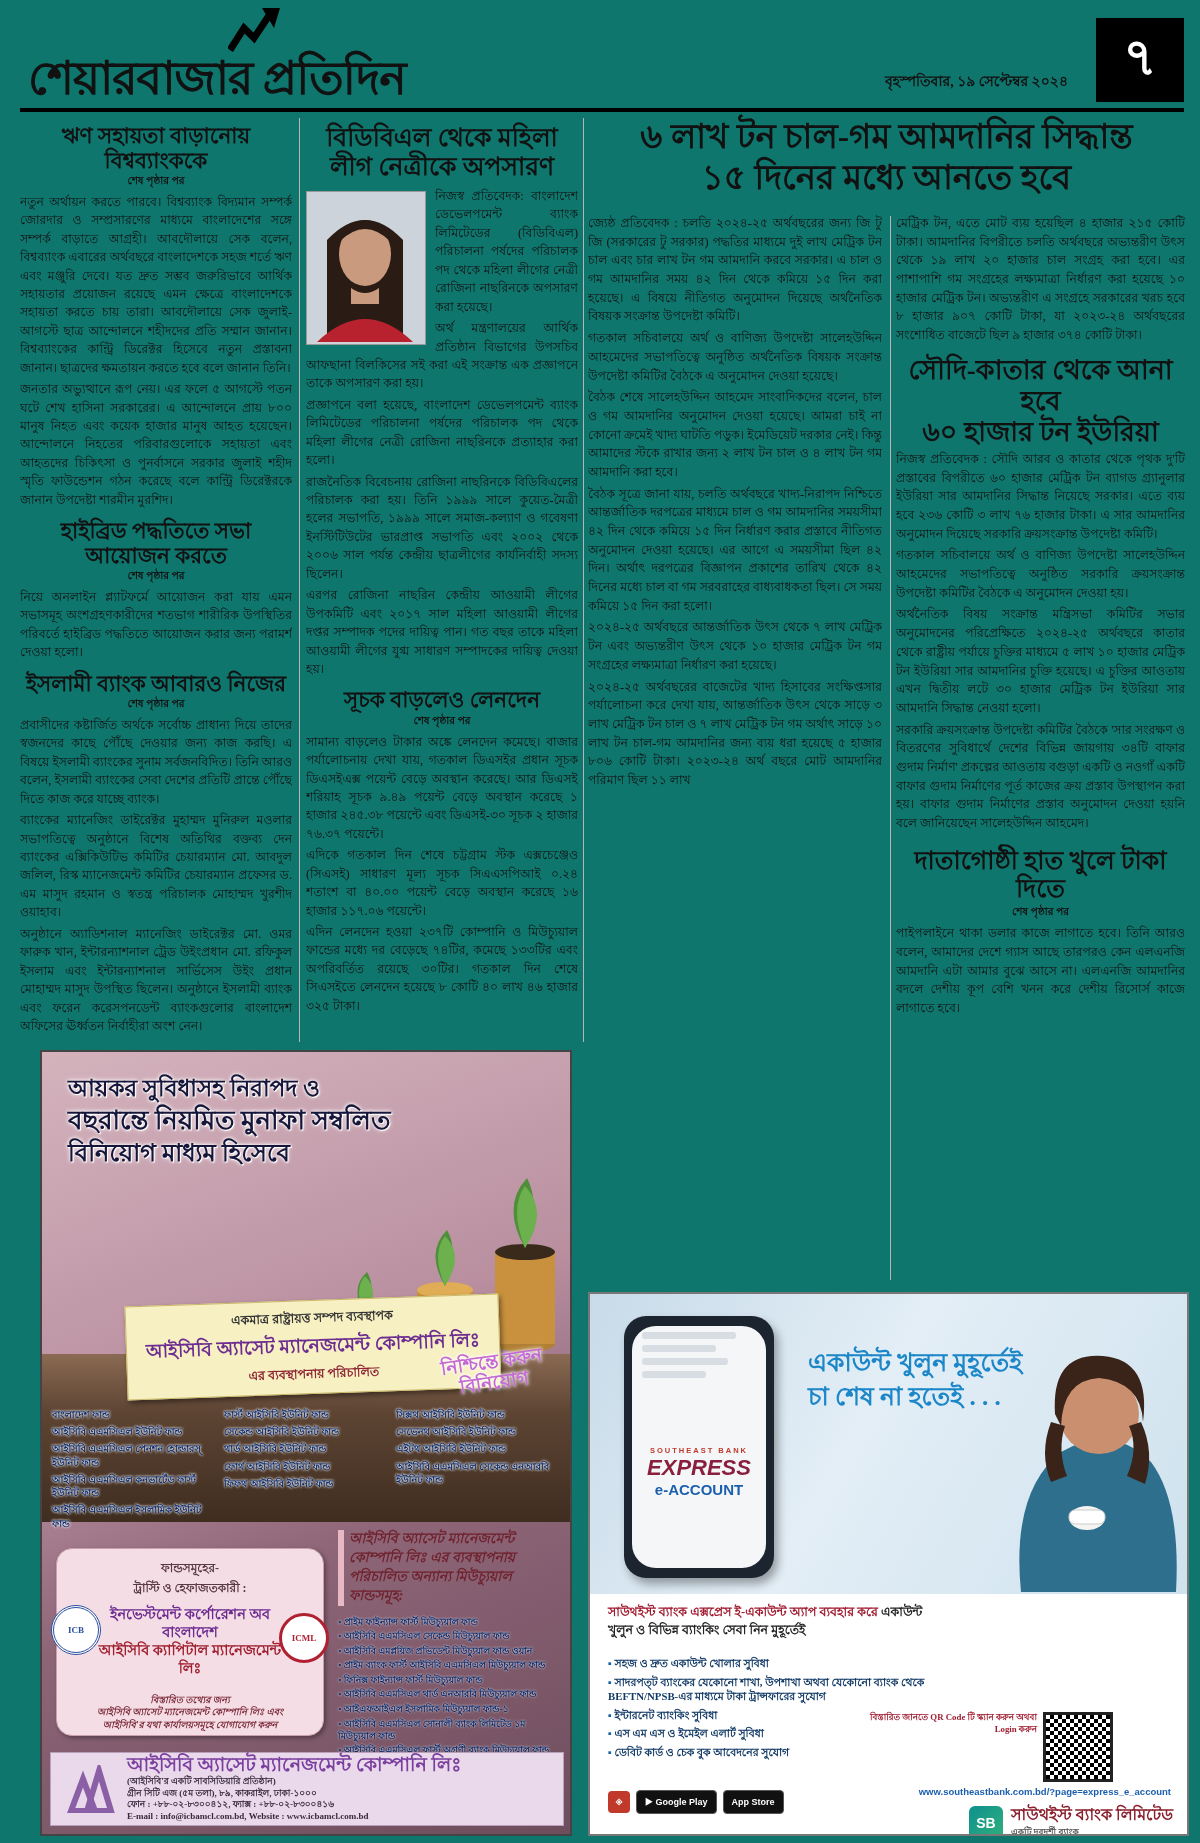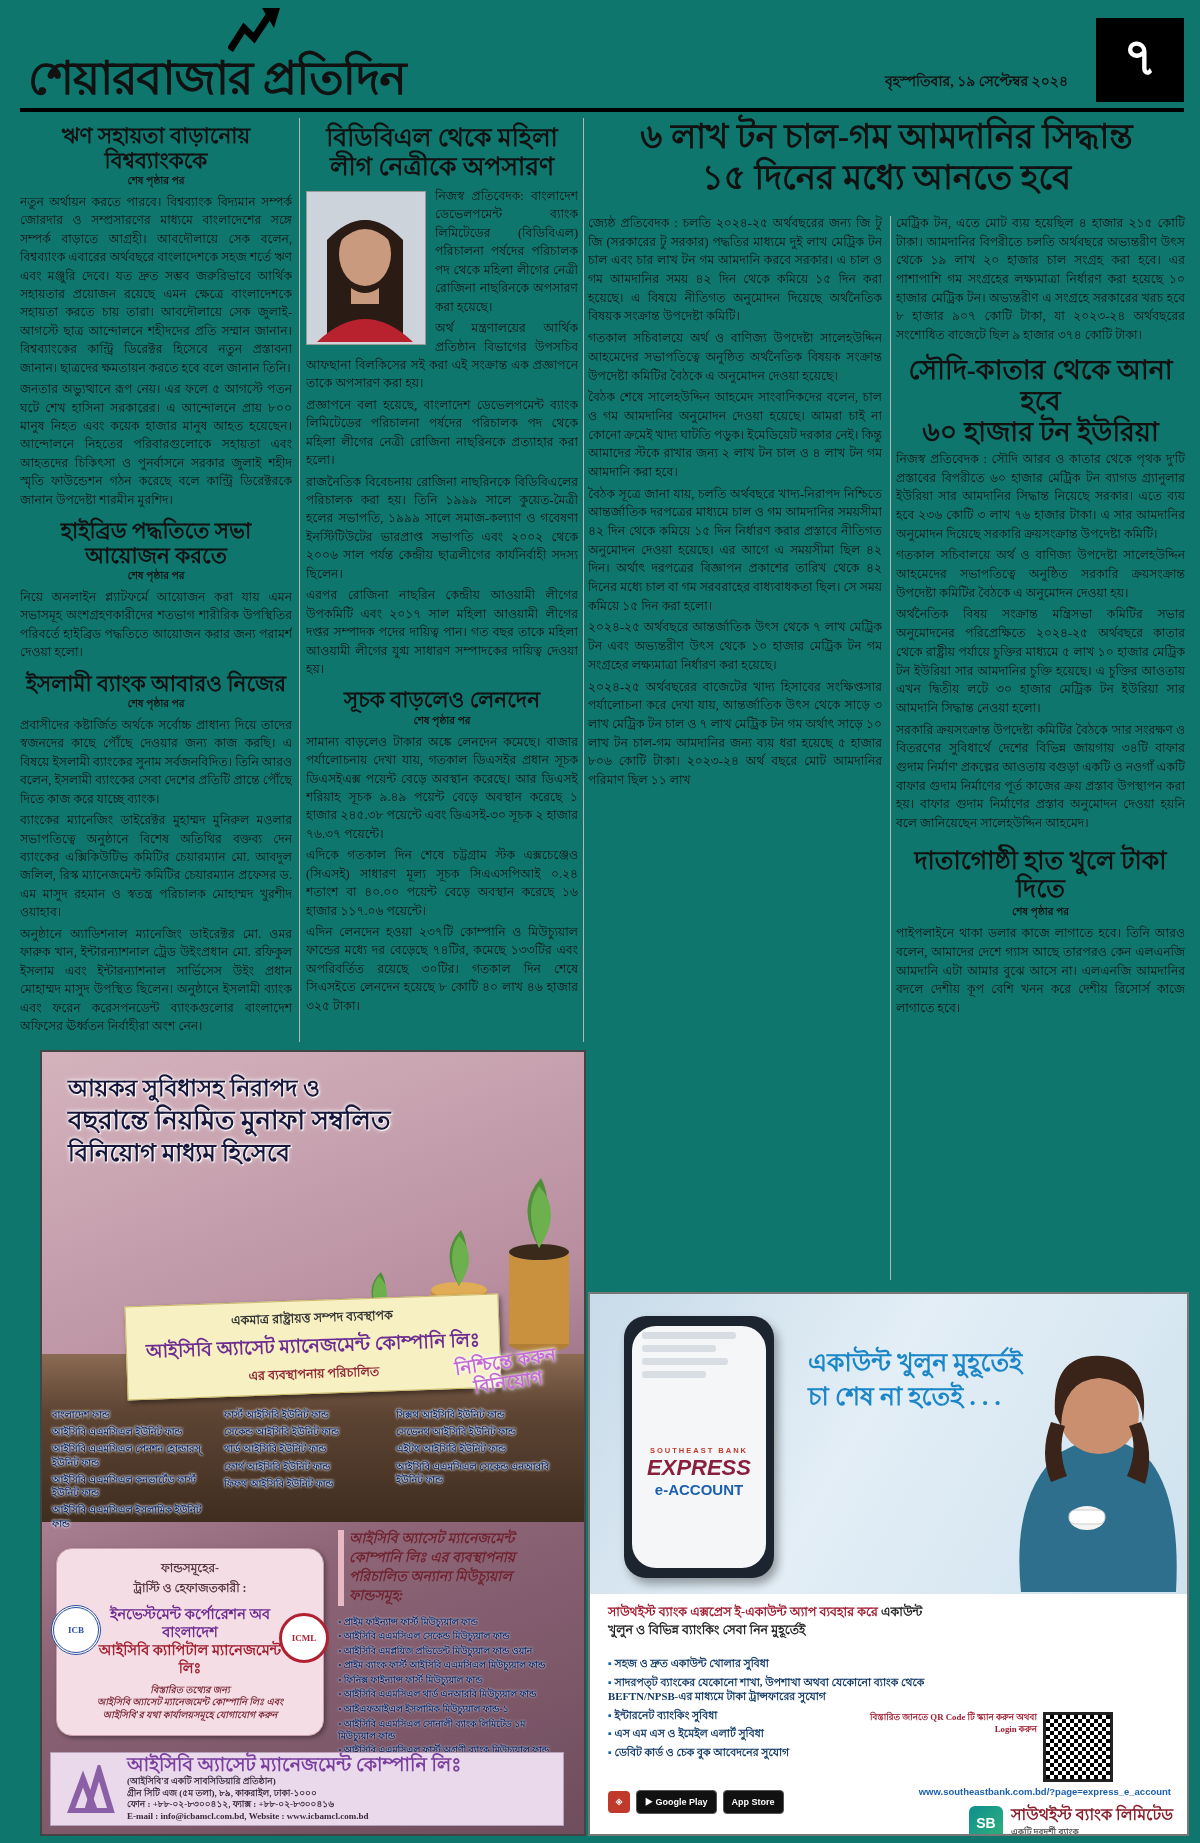--- a/index.html
+++ b/index.html
@@ -28,21 +28,21 @@
          text-align:justify;overflow:hidden;}
   .mainB{position:absolute;left:896px;top:214px;width:289px;height:1071px;font-size:12.3px;line-height:1.52;
          text-align:justify;overflow:hidden;}
   .mainA p,.mainB p{margin:0 0 3px;}
   .sub-head{font-weight:700;text-align:center;font-size:27px;line-height:1.15;margin:10px 0 2px;}
   .sub-head2{font-weight:700;text-align:center;font-size:25px;line-height:1.15;margin:14px 0 0;}
   
   .portrait{float:left;width:118px;height:152px;margin:4px 9px 4px 0;border:1px solid #999;background:#cfd4da;}
   
   .ad-icb{position:absolute;left:40px;top:1050px;width:528px;height:782px;border:2px solid #444;
-          background:linear-gradient(160deg,#d4b3bd 0%,#b98fa0 40%,#8d6577 62%,#6e4d5d 100%);overflow:hidden;padding-left:14px;}
+          background:linear-gradient(160deg,#d4b3bd 0%,#b98fa0 40%,#8d6577 62%,#6e4d5d 100%);overflow:hidden;}
   .icb-tag{position:absolute;left:26px;top:22px;width:330px;color:#16163a;font-weight:800;
            text-shadow:0 0 3px #fff,0 0 5px #fff,1px 1px 0 #fff;line-height:1.3;}
   .icb-tag .t1{font-size:23px;} .icb-tag .t2{font-size:26px;} .icb-tag .t3{font-size:24px;}
   .soil{position:absolute;left:0;top:302px;width:100%;height:168px;
         background:linear-gradient(#8a6a52 0%,#5d4433 35%,#3f2d20 100%);}
   .coins{position:absolute;right:10px;top:60px;}
   .banner{position:absolute;left:84px;top:248px;width:360px;background:#f7f0c2;border:1px solid #c9b86a;
           box-shadow:2px 3px 5px rgba(0,0,0,.45);transform:rotate(-2deg);text-align:center;padding:8px 6px;}
   .banner .b1{font-size:12.5px;font-weight:700;color:#333;}
   .banner .b2{font-size:19px;font-weight:800;color:#6d2c91;margin:2px 0;}
@@ -54,21 +54,21 @@
   .slogan{position:absolute;right:12px;top:300px;width:130px;text-align:center;transform:rotate(-8deg);
           font-size:19px;font-weight:800;color:#c46ad4;line-height:1.1;
           text-shadow:0 0 3px #fff,0 0 5px #fff;}
   .low{position:absolute;left:0;top:478px;width:100%;height:218px;}
   .trustbox{position:absolute;left:14px;top:18px;width:268px;height:188px;background:#f4dde4;
             border:1px solid #c9a0ad;border-radius:16px;box-shadow:2px 2px 4px rgba(0,0,0,.35);
             text-align:center;padding:10px 30px;box-sizing:border-box;}
   .trustbox .p1{font-size:12px;font-weight:700;color:#5a3a44;}
   .trustbox .p2{font-size:12px;font-weight:700;color:#5a3a44;margin-bottom:6px;}
   .trustbox .p3{font-size:14.5px;font-weight:800;color:#6d2c91;line-height:1.25;}
-  .trustbox .p4{font-size:14.5px;font-weight:800;color:#a02030;line-height:1.25;margin-bottom:6px;}
+  .trustbox .p4{font-size:14.5px;font-weight:800;color:#a02030;line-height:1.25;margin-bottom:16px;}
   .trustbox .n{font-size:9.5px;font-style:italic;font-weight:700;color:#7c2a3a;line-height:1.35;}
   .clogo{position:absolute;width:44px;height:44px;border-radius:50%;background:#fff;display:flex;
          align-items:center;justify-content:center;font-size:9px;font-weight:800;}
   .clogo.icb{left:-6px;top:56px;border:3px double #2a4fa0;color:#2a4fa0;text-align:center;}
   .clogo.cml{right:-6px;top:64px;border:3px solid #b02030;color:#b02030;}
   .others{position:absolute;left:296px;top:0;width:224px;}
   .others .oh{font-size:14px;font-style:italic;font-weight:700;color:#70222f;line-height:1.35;margin-bottom:10px;
               border-left:6px solid #e8b8c4;padding-left:5px;}
   .o-item{font-size:9.3px;font-weight:700;color:#0d2b6b;line-height:1.3;margin:2.5px 0;
           text-shadow:0 0 2px #fff;}

